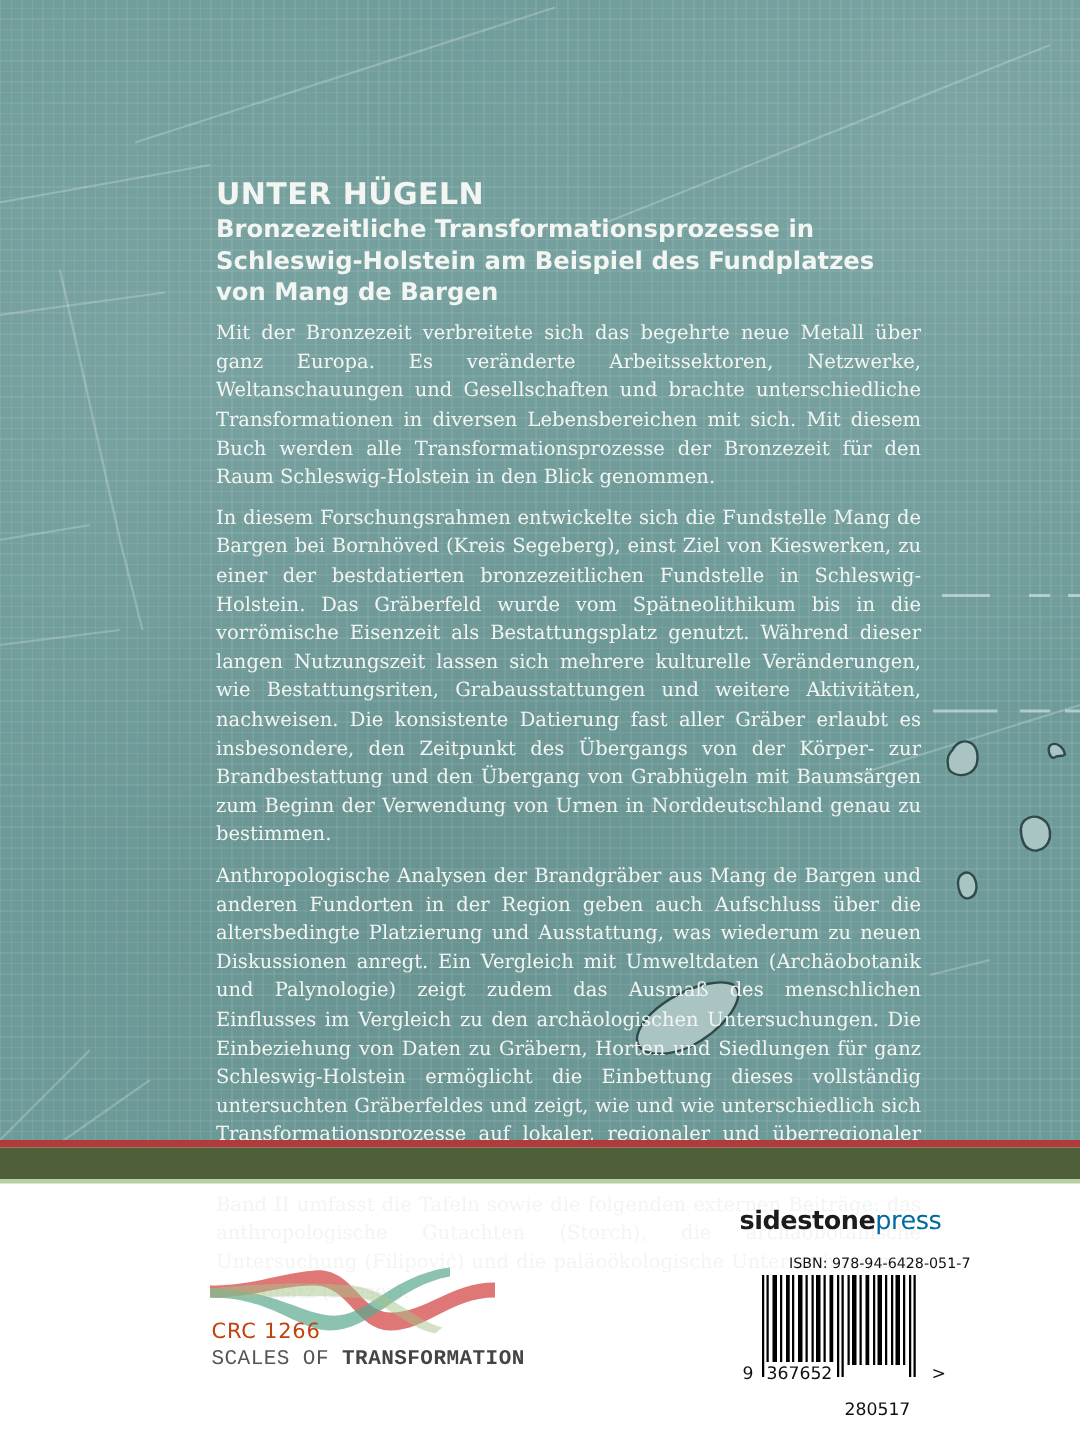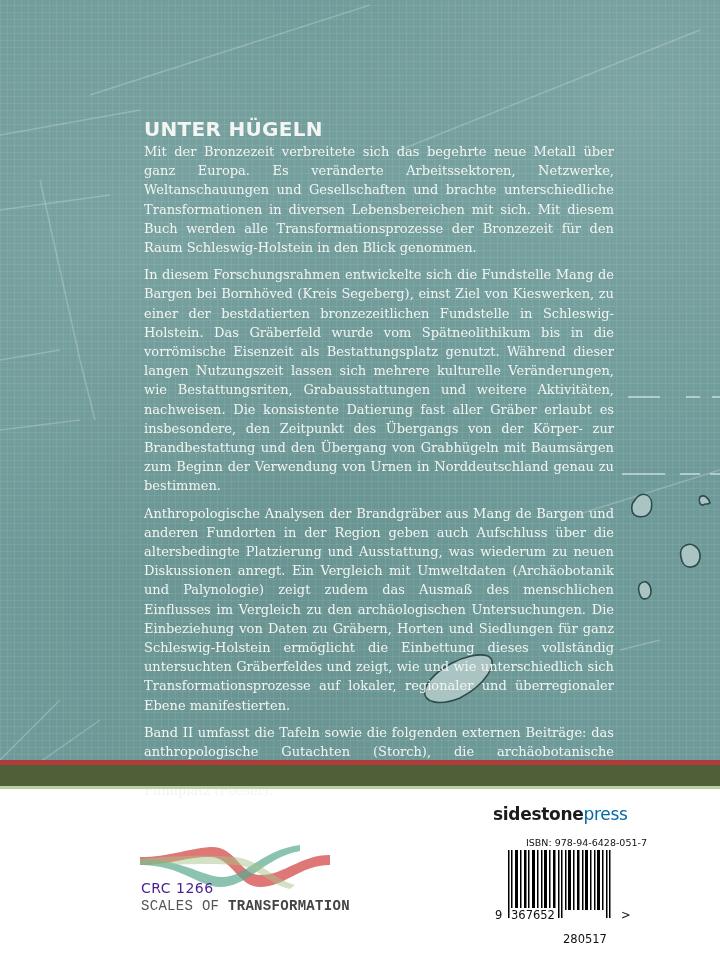--- a/index.html
+++ b/index.html
@@ -16,21 +16,21 @@
   }
   .deco { position:absolute; left:0; top:0; width:720px; height:762px; }
   .content { position:absolute; left:144px; top:116px; width:470px; color:#f2f5f2; }
   .title { font-family:"DejaVu Sans", sans-serif; font-weight:bold; font-size:20px; letter-spacing:0.3px; line-height:26px; margin:0; }
   .subtitle { font-family:"DejaVu Sans", sans-serif; font-size:16.2px; line-height:21px; margin:0 0 8px 0; }
   .para { font-size:13px; line-height:19.2px; text-align:justify; margin:0 0 8px 0; hyphens:manual; }
   .band-red { position:absolute; left:0; top:760px; width:720px; height:5px; background:#b13a3a; }
   .band-green { position:absolute; left:0; top:765px; width:720px; height:21px; background:#4f5f38; }
   .band-light { position:absolute; left:0; top:786px; width:720px; height:3px; background:#b9d0a6; }
   .logo { position:absolute; left:140px; top:835px; width:190px; height:85px; }
-  .crc { position:absolute; left:141px; top:880px; font-family:"DejaVu Sans", sans-serif; font-size:14px; color:#4c1d95; letter-spacing:0.5px; }
+  .crc { position:absolute; left:141px; top:880px; font-family:"DejaVu Sans", sans-serif; font-size:14px; color:#c2410c; letter-spacing:0.5px; }
   .scales { position:absolute; left:141px; top:898px; font-family:Liberation Mono, monospace; font-size:14px; color:#555; letter-spacing:0.3px; }
   .scales b { color:#444; }
   .publisher { position:absolute; left:493px; top:804px; font-family:"DejaVu Sans", sans-serif; font-size:17px; color:#1c1c1c; letter-spacing:-0.3px; }
   .publisher .bold { font-weight:bold; }
   .publisher .light { font-weight:normal; color:#0369a1; }
   .isbn { position:absolute; left:526px; top:837px; font-family:"DejaVu Sans", sans-serif; font-size:9.5px; color:#111; }
   .barcode { position:absolute; left:506px; top:850px; width:110px; height:68px; }
   .barnum { position:absolute; top:908px; font-family:"DejaVu Sans", sans-serif; font-size:11.5px; color:#111; background:#fff; padding:0 1px; }
 </style>
 </head>
@@ -60,20 +60,21 @@
     <path d="M635 500 C640 490 655 493 651 510 C647 520 632 518 632 510 C631 505 633 502 635 500 Z"></path>
     <path d="M700 497 C704 494 709 498 710 503 C708 505 705 503 703 505 C700 506 698 500 700 497 Z"></path>
     <path d="M683 547 C690 541 701 546 700 558 C698 569 685 570 682 561 C680 555 680 550 683 547 Z"></path>
     <path d="M640 584 C645 579 651 583 651 592 C650 600 642 601 640 595 C638 590 638 587 640 584 Z"></path>
     <path d="M425 690 C430 670 470 650 488 656 C500 662 485 685 460 698 C440 706 422 703 425 690 Z"></path>
   </g>
 </svg>
 
 <div class="content">
   <h1 class="title">UNTER HÜGELN</h1>
+  <h2 class="subtitle">Bronzezeitliche Transformationsprozesse in Schleswig-Holstein am Beispiel des Fundplatzes von Mang de Bargen</h2>
   <p class="para">Mit der Bronzezeit verbreitete sich das begehrte neue Metall über ganz Europa. Es veränderte Arbeitssektoren, Netzwerke, Weltanschauungen und Gesellschaften und brachte unterschiedliche Transformationen in diversen Lebensbereichen mit sich. Mit diesem Buch werden alle Transformationsprozesse der Bronzezeit für den Raum Schleswig-Holstein in den Blick genommen.</p>
   <p class="para">In diesem Forschungsrahmen entwickelte sich die Fundstelle Mang de Bargen bei Bornhöved (Kreis Segeberg), einst Ziel von Kieswerken, zu einer der bestdatierten bronzezeitlichen Fundstelle in Schleswig-Holstein. Das Gräberfeld wurde vom Spätneolithikum bis in die vorrömische Eisenzeit als Bestattungsplatz genutzt. Während dieser langen Nutzungszeit lassen sich mehrere kulturelle Veränderungen, wie Bestattungsriten, Grabausstattungen und weitere Aktivitäten, nachweisen. Die konsistente Datierung fast aller Gräber erlaubt es insbesondere, den Zeitpunkt des Übergangs von der Körper- zur Brandbestattung und den Übergang von Grabhügeln mit Baumsärgen zum Beginn der Verwendung von Urnen in Norddeutschland genau zu bestimmen.</p>
   <p class="para">Anthropologische Analysen der Brandgräber aus Mang de Bargen und anderen Fundorten in der Region geben auch Aufschluss über die altersbedingte Platzierung und Ausstattung, was wiederum zu neuen Diskussionen anregt. Ein Vergleich mit Umweltdaten (Archäobotanik und Palynologie) zeigt zudem das Ausmaß des menschlichen Einflusses im Vergleich zu den archäologischen Untersuchungen. Die Einbeziehung von Daten zu Gräbern, Horten und Siedlungen für ganz Schleswig-Holstein ermöglicht die Einbettung dieses vollständig untersuchten Gräberfeldes und zeigt, wie und wie unterschiedlich sich Transformationsprozesse auf lokaler, regionaler und überregionaler Ebene manifestierten.</p>
   <p class="para">Band II umfasst die Tafeln sowie die folgenden externen Beiträge: das anthropologische Gutachten (Storch), die archäobotanische Untersuchung (Filipović) und die paläoökologische Untersuchung zum Fundplatz (Feeser).</p>
 </div>
 
 <div class="band-red"></div>
 <div class="band-green"></div>
 <div class="band-light"></div>
 

